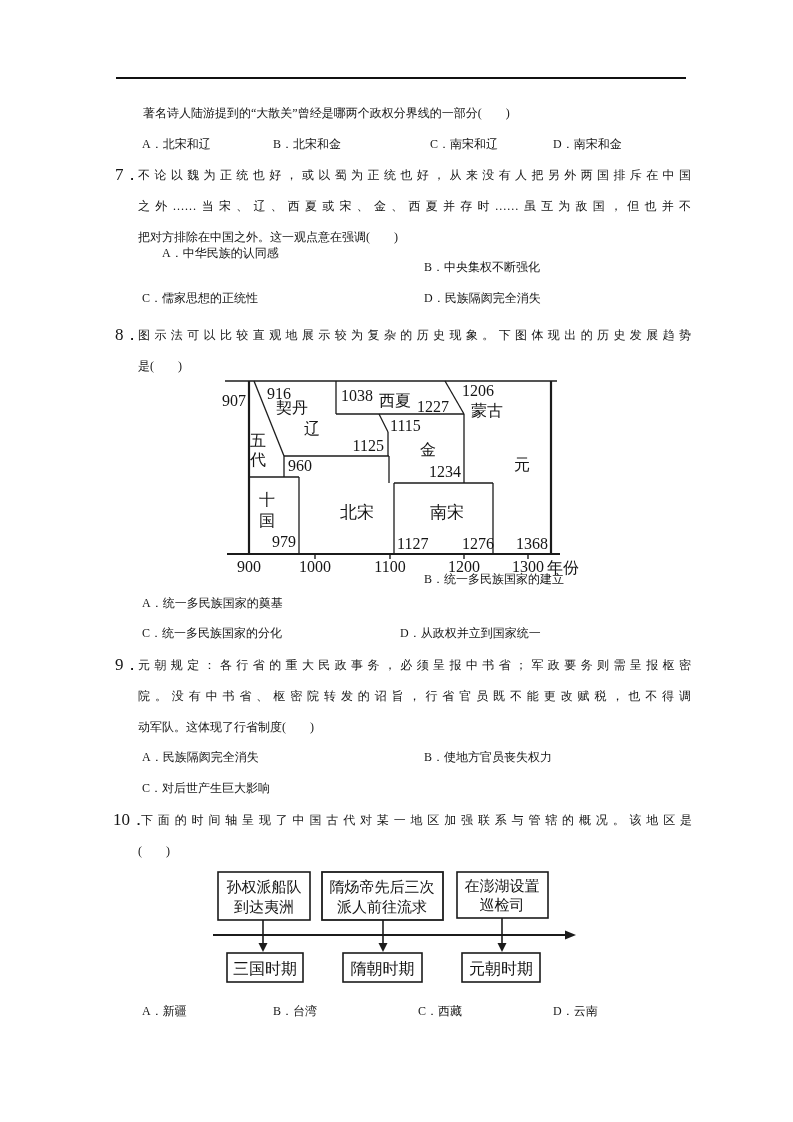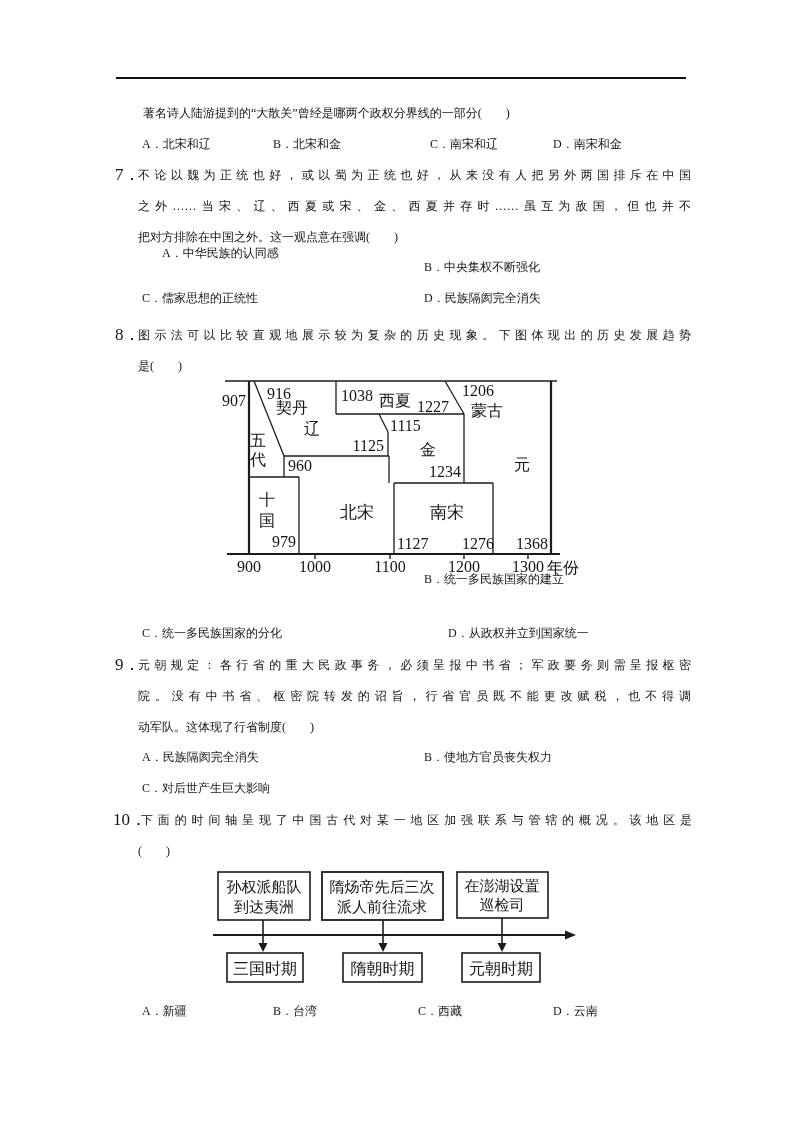--- a/index.html
+++ b/index.html
@@ -118,23 +118,24 @@
     <text x="522" y="470" font-size="16" text-anchor="middle">元</text>
 
     <text x="249" y="572" font-size="16" text-anchor="middle">900</text>
     <text x="315" y="572" font-size="16" text-anchor="middle">1000</text>
     <text x="390" y="572" font-size="16" text-anchor="middle">1100</text>
     <text x="464" y="572" font-size="16" text-anchor="middle">1200</text>
     <text x="528" y="572" font-size="16" text-anchor="middle">1300</text>
     <text x="547" y="573" font-size="16">年份</text>
   </svg>
 
+  <div class="line" style="left:142px;top:592px;">A．统一多民族国家的奠基</div>
   <div class="line" style="left:424px;top:568px;">B．统一多民族国家的建立</div>
   <div class="line" style="left:142px;top:622px;">C．统一多民族国家的分化</div>
-  <div class="line" style="left:448px;top:622px;">D．从政权并立到国家统一</div>
+  <div class="line" style="left:400px;top:622px;">D．从政权并立到国家统一</div>
 
   <div class="qnum" style="left:115px;top:654px;">9．</div>
   <div class="line just" style="left:138px;top:654px;width:553px;">元朝规定：各行省的重大民政事务，必须呈报中书省；军政要务则需呈报枢密</div>
   <div class="line just" style="left:138px;top:685px;width:553px;">院。没有中书省、枢密院转发的诏旨，行省官员既不能更改赋税，也不得调</div>
   <div class="line" style="left:138px;top:716px;">动军队。这体现了行省制度(　　)</div>
   <div class="line" style="left:142px;top:746px;">A．民族隔阂完全消失</div>
   <div class="line" style="left:424px;top:746px;">B．使地方官员丧失权力</div>
   <div class="line" style="left:142px;top:777px;">C．对后世产生巨大影响</div>
 
   <div class="qnum" style="left:113px;top:809px;">10．</div>

